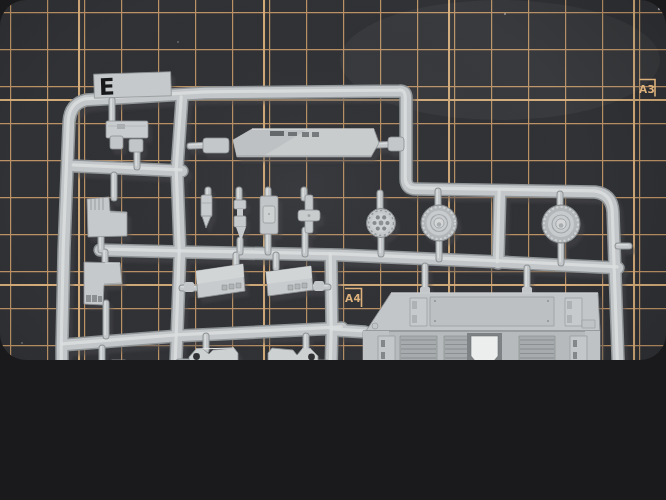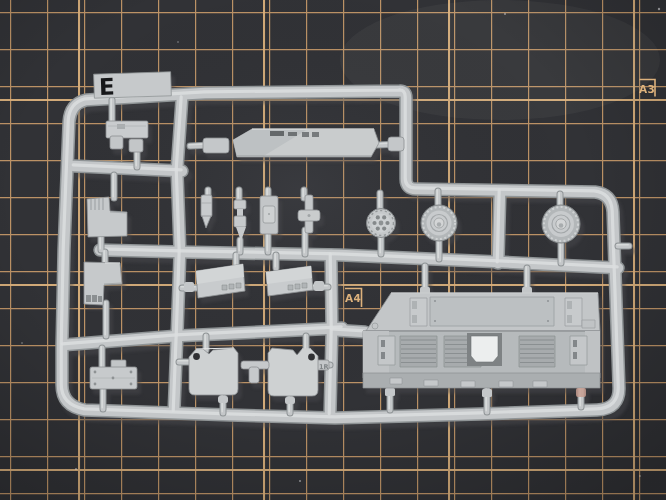--- a/index.html
+++ b/index.html
@@ -1,17 +1,17 @@
 <!DOCTYPE html>
 <html><head>
 <meta charset="utf-8">
 <style>
   html,body{margin:0;padding:0;background:#1a1a1c;}
-  .stage{width:666px;height:500px;position:relative;overflow:hidden;
-         font-family:"DejaVu Sans","Liberation Sans",sans-serif;}
+  .stage{width:666px;height:360px;position:relative;overflow:hidden;
+         font-family:"DejaVu Sans","Liberation Sans",sans-serif;border-radius:26px;}
   svg{display:block;}
   text{font-family:"DejaVu Sans","Liberation Sans",sans-serif;}
   .mat-label{font-size:10.5px;font-weight:bold;letter-spacing:.4px;}
   .sprue-letter{font-size:23px;font-weight:bold;}
   .part-mark{font-size:6.5px;font-weight:bold;}
   
   .outline path,.main path,.hi path{fill:none;stroke-linecap:round;stroke-linejoin:round;}
   #bar-layers .outline path{stroke:#8f9496;stroke-width:13.5;}
   #bar-layers .main path{stroke:#c4c7c9;stroke-width:10.5;}
   #bar-layers .hi path{stroke:#dcdedf;stroke-width:3.2;opacity:.85;}

